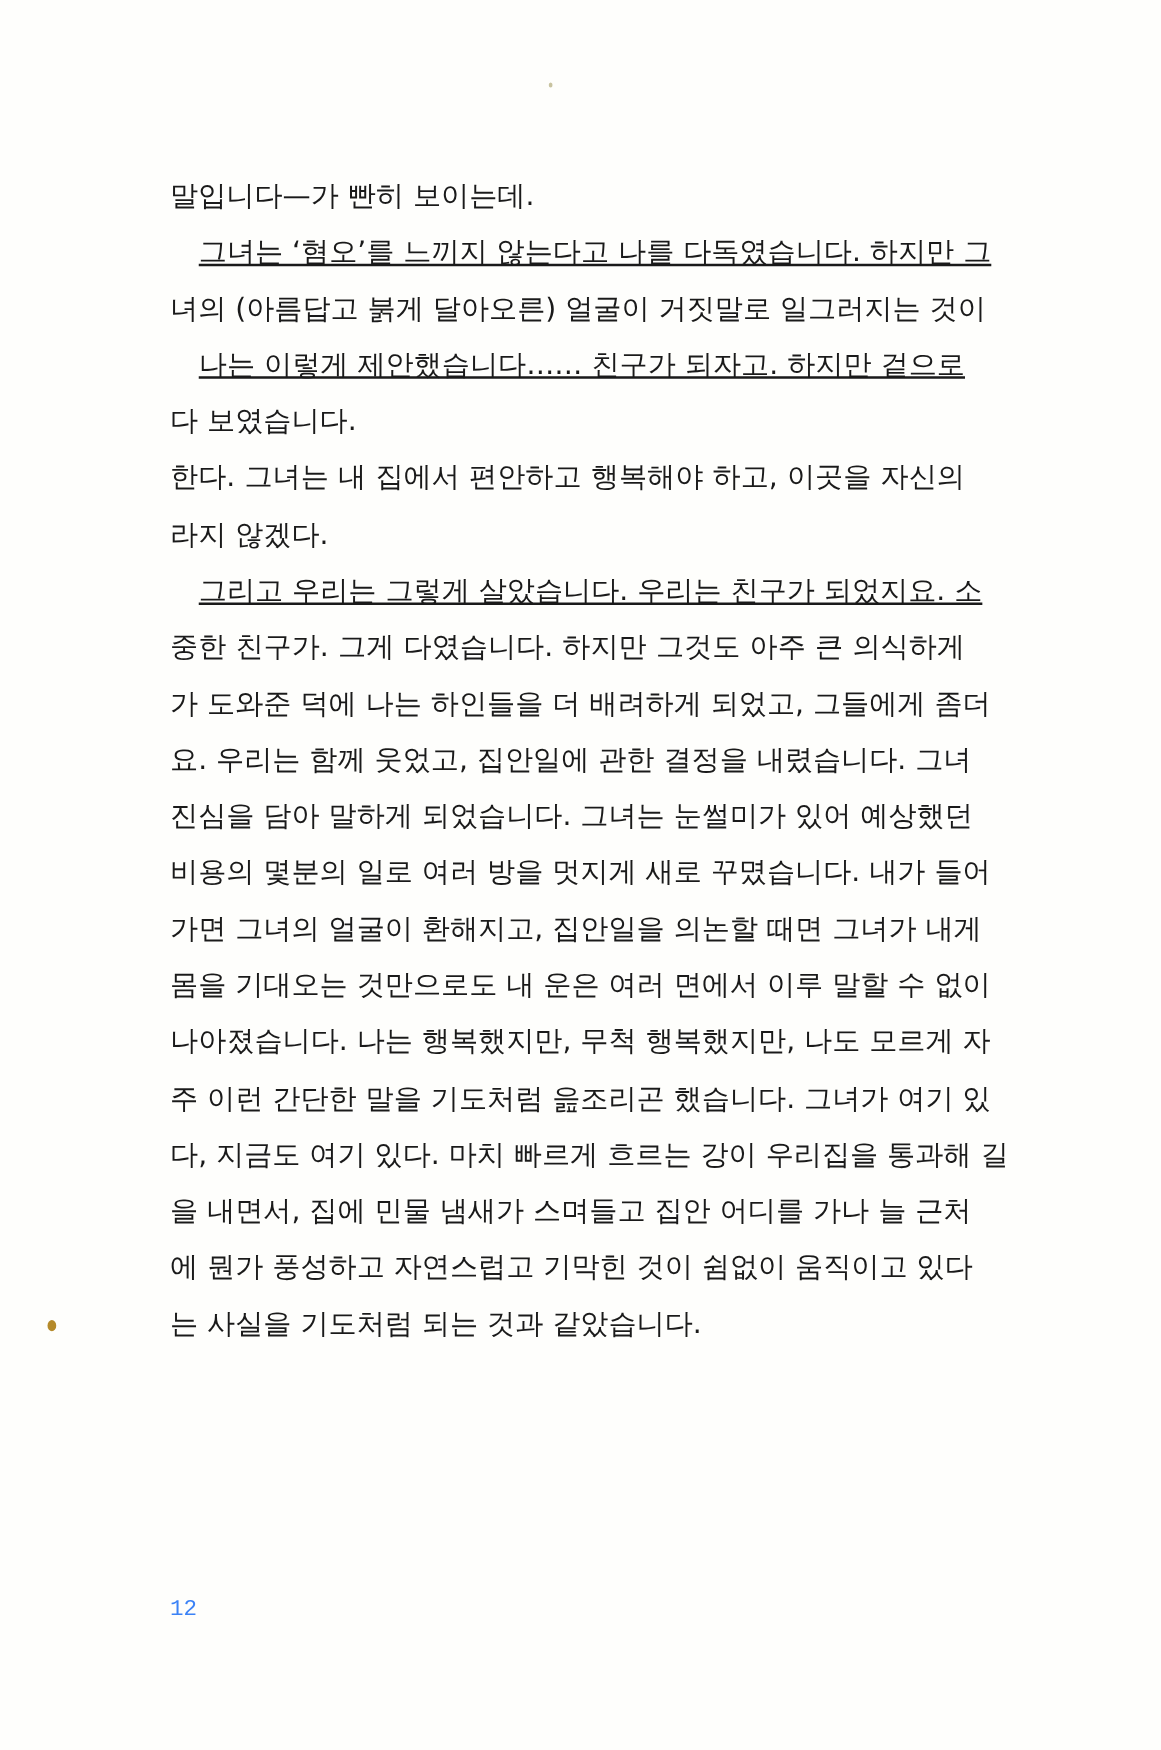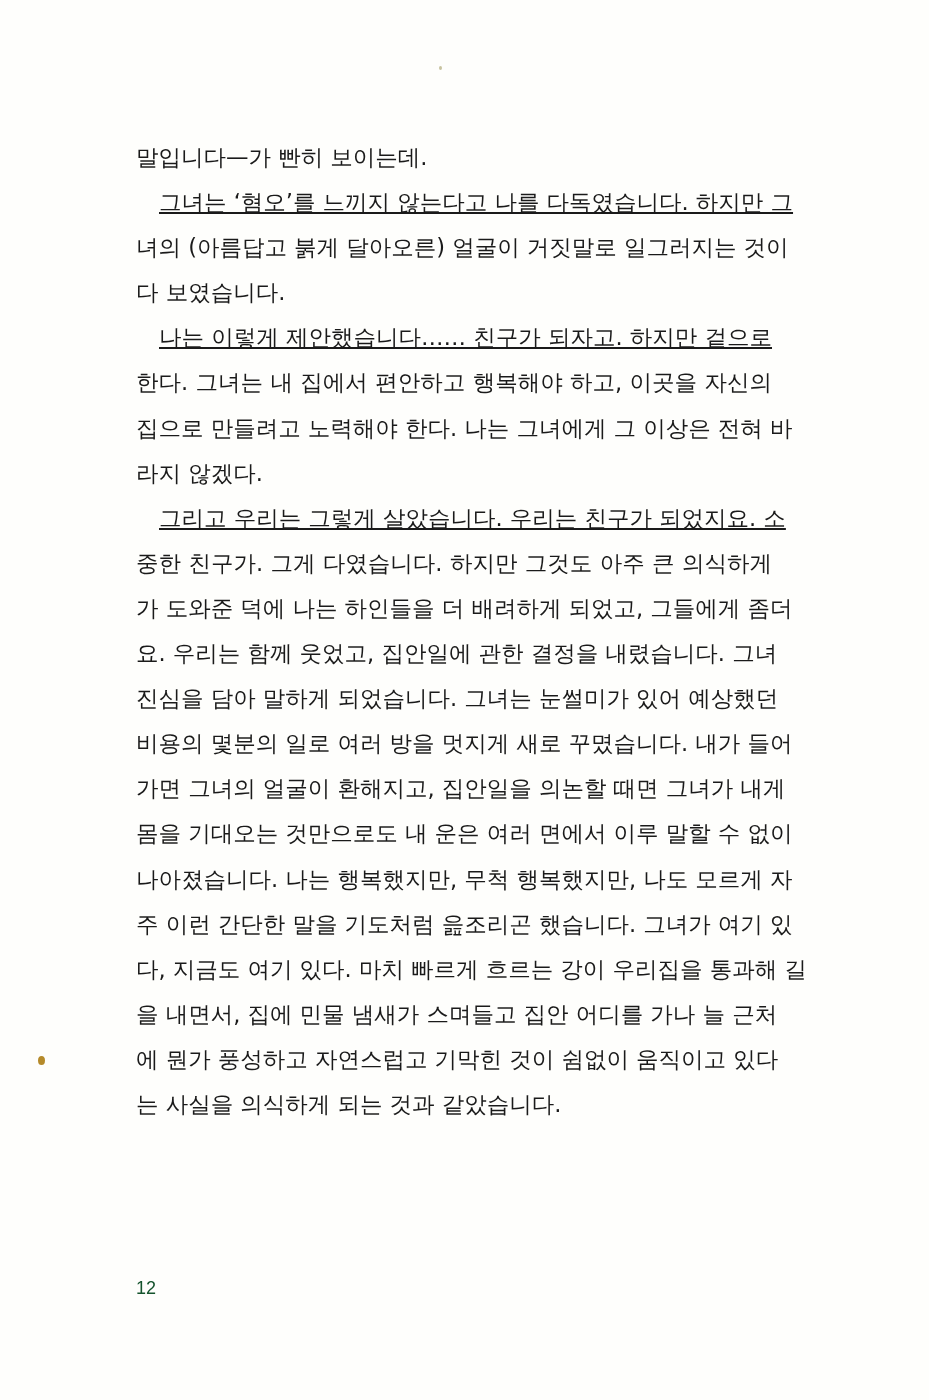--- a/index.html
+++ b/index.html
@@ -42,23 +42,23 @@
       text-align-last: left;
     }
     .line.indent {
       padding-left: 23px;
       text-decoration: underline;
     }
     .page-number {
       position: absolute;
       left: 136px;
       top: 1278px;
-      font-family: Liberation Sans, sans-serif;
+      font-family: Liberation Mono, monospace;
       font-size: 18px;
-      color: #14532d;
+      color: #3b82f6;
     }
     .speck {
       position: absolute;
       border-radius: 50%;
     }
     .speck-top {
       left: 439px; top: 66px;
       width: 3px; height: 4px;
       background: #c8c3a0;
     }
@@ -72,35 +72,34 @@
 <body>
 
 <div class="page">
   <div class="speck speck-top"></div>
   <div class="speck speck-left"></div>
 
   <div class="text-block" id="text-block">
       <span class="line last">말입니다—가 빤히 보이는데.</span>
       <span class="line indent">그녀는 ‘혐오’를 느끼지 않는다고 나를 다독였습니다. 하지만 그</span>
       <span class="line">녀의 (아름답고 붉게 달아오른) 얼굴이 거짓말로 일그러지는 것이</span>
+      <span class="line indent">나는 이렇게 제안했습니다…… 친구가 되자고. 하지만 겉으로</span>
       <span class="line last">다 보였습니다.</span>
-      <span class="line indent">나는 이렇게 제안했습니다…… 친구가 되자고. 하지만 겉으로</span>
       <span class="line">한다. 그녀는 내 집에서 편안하고 행복해야 하고, 이곳을 자신의</span>
-      <span class="line">집으로 만들려고 노력해야 한다. 나는 그녀에게 그 이상은 전혀 바</span>
       <span class="line last">라지 않겠다.</span>
       <span class="line indent">그리고 우리는 그렇게 살았습니다. 우리는 친구가 되었지요. 소</span>
       <span class="line">중한 친구가. 그게 다였습니다. 하지만 그것도 아주 큰 의식하게</span>
       <span class="line">가 도와준 덕에 나는 하인들을 더 배려하게 되었고, 그들에게 좀더</span>
       <span class="line">요. 우리는 함께 웃었고, 집안일에 관한 결정을 내렸습니다. 그녀</span>
       <span class="line">진심을 담아 말하게 되었습니다. 그녀는 눈썰미가 있어 예상했던</span>
       <span class="line">비용의 몇분의 일로 여러 방을 멋지게 새로 꾸몄습니다. 내가 들어</span>
       <span class="line">가면 그녀의 얼굴이 환해지고, 집안일을 의논할 때면 그녀가 내게</span>
       <span class="line">몸을 기대오는 것만으로도 내 운은 여러 면에서 이루 말할 수 없이</span>
       <span class="line">나아졌습니다. 나는 행복했지만, 무척 행복했지만, 나도 모르게 자</span>
       <span class="line">주 이런 간단한 말을 기도처럼 읊조리곤 했습니다. 그녀가 여기 있</span>
       <span class="line">다, 지금도 여기 있다. 마치 빠르게 흐르는 강이 우리집을 통과해 길</span>
       <span class="line">을 내면서, 집에 민물 냄새가 스며들고 집안 어디를 가나 늘 근처</span>
       <span class="line">에 뭔가 풍성하고 자연스럽고 기막힌 것이 쉼없이 움직이고 있다</span>
-      <span class="line last">는 사실을 의식하게 되는 것과 같았습니다.</span>
+      <span class="line last">는 사실을 기도처럼 되는 것과 같았습니다.</span>
     </div>
 
   <div class="page-number">12</div>
 </div>
 
 </body></html>

